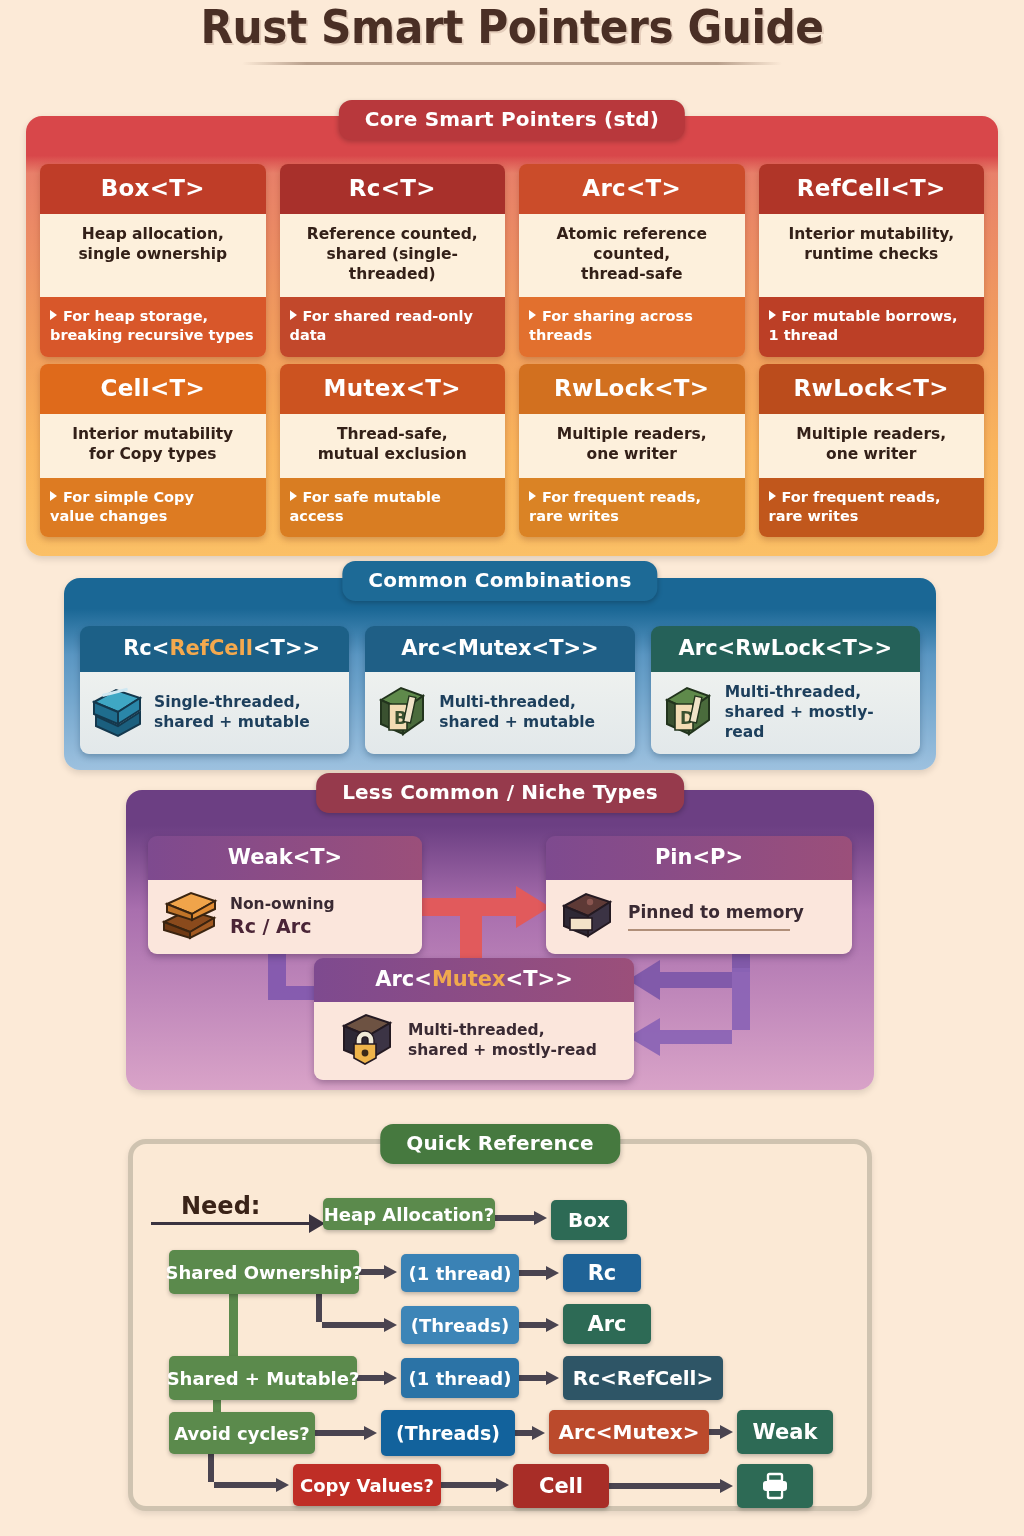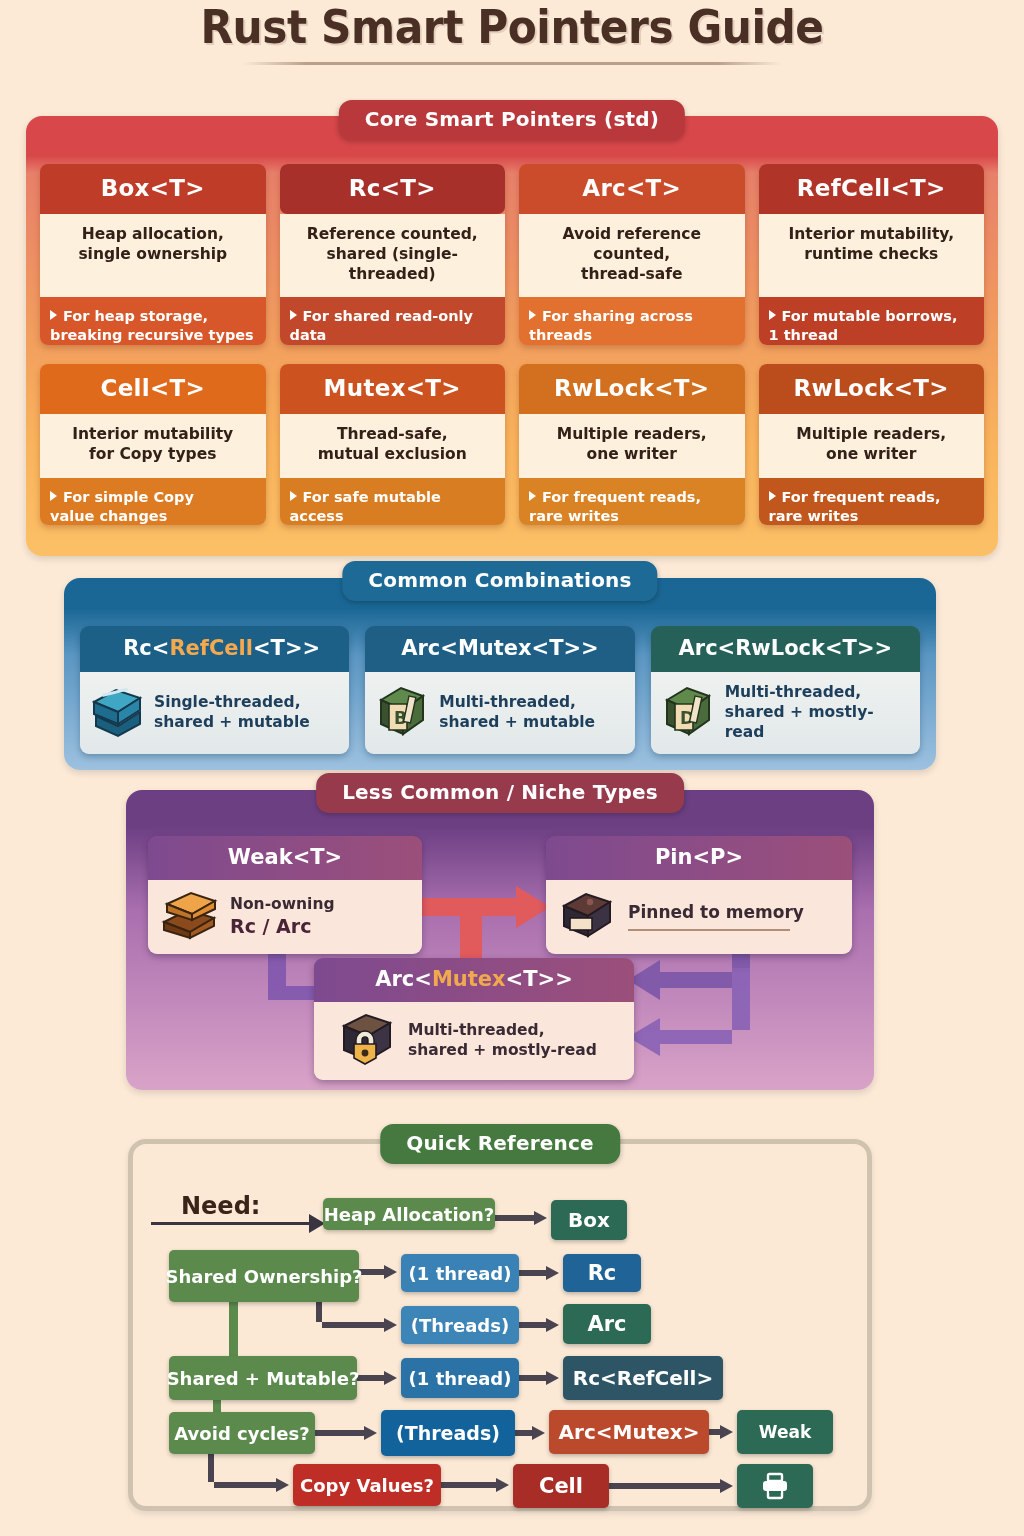--- a/index.html
+++ b/index.html
@@ -57,21 +57,21 @@
     letter-spacing: .3px;
   }
   .cc-desc {
     background: #fdf0dc; color: #332018; text-align: center;
     font-size: 15.5px; font-weight: bold; line-height: 1.28;
     padding: 11px 8px 13px; flex: 1 1 auto;
     font-family: "DejaVu Sans", sans-serif;
   }
   .cc-use {
     color: #fff; font-size: 14.5px; font-weight: bold; line-height: 1.3;
-    padding: 10px 10px 0 10px; position: relative;
+    padding: 10px 10px 12px 10px; position: relative;
     font-family: "DejaVu Sans", sans-serif;
   }
   .cc-use .tri {
     display: inline-block; width: 0; height: 0;
     border-left: 7px solid #fff; border-top: 5px solid transparent;
     border-bottom: 5px solid transparent; margin-right: 6px;
     vertical-align: 1px;
   }
 
   
@@ -159,29 +159,29 @@
   <div class="sec-pill">Core Smart Pointers (std)</div>
   <div class="core-row" id="core-row-1" style="top:48px;">
       <div class="core-card">
         <div class="cc-head" style="background: rgb(191, 61, 40);">Box&lt;T&gt;</div>
         <div class="cc-desc" style="white-space: pre-line;">Heap allocation,
 single ownership</div>
         <div class="cc-use" style="background: rgb(216, 87, 42);"><span class="tri"></span><span style="white-space: pre-line;">For heap storage,
 breaking recursive types</span></div>
       </div>
       <div class="core-card">
-        <div class="cc-head" style="background: rgb(168, 48, 43); border-radius: 7px;">Rc&lt;T&gt;</div>
+        <div class="cc-head" style="background: rgb(168, 48, 43);">Rc&lt;T&gt;</div>
         <div class="cc-desc" style="white-space: pre-line;">Reference counted,
 shared (single-threaded)</div>
         <div class="cc-use" style="background: rgb(194, 72, 43);"><span class="tri"></span><span style="white-space: pre-line;">For shared read-only
 data</span></div>
       </div>
       <div class="core-card">
         <div class="cc-head" style="background: rgb(203, 76, 42);">Arc&lt;T&gt;</div>
-        <div class="cc-desc" style="white-space: pre-line;">Avoid reference counted,
+        <div class="cc-desc" style="white-space: pre-line;">Atomic reference counted,
 thread-safe</div>
         <div class="cc-use" style="background: rgb(226, 112, 46);"><span class="tri"></span><span style="white-space: pre-line;">For sharing across threads</span></div>
       </div>
       <div class="core-card">
         <div class="cc-head" style="background: rgb(176, 53, 40);">RefCell&lt;T&gt;</div>
         <div class="cc-desc" style="white-space: pre-line;">Interior mutability,
 runtime checks</div>
         <div class="cc-use" style="background: rgb(188, 63, 38);"><span class="tri"></span><span style="white-space: pre-line;">For mutable borrows,
 1 thread</span></div>
       </div>
@@ -364,21 +364,21 @@
       <path d="M308,338 L363,338 L363,334 L376,341 L363,348 L363,344 L308,344 Z" fill="#4a4450"></path>
       <path d="M476,339 L587,339 L587,335 L600,342 L587,349 L587,345 L476,345 Z" fill="#4a4450"></path>
     </svg>
   <div id="qr-canvas">
       <div class="qr-box" style="left: 190px; top: 54px; width: 172px; height: 32px; background: rgb(91, 138, 76); font-size: 18px;">
         <span>Heap Allocation?</span>
       </div>
       <div class="qr-box" style="left: 418px; top: 56px; width: 76px; height: 40px; background: rgb(45, 106, 85); font-size: 20px;">
         <span>Box</span>
       </div>
-      <div class="qr-box" style="left: 36px; top: 106px; width: 190px; height: 52px; background: rgb(91, 138, 76); font-size: 18px;">
+      <div class="qr-box" style="left: 36px; top: 106px; width: 190px; height: 44px; background: rgb(91, 138, 76); font-size: 18px;">
         <span>Shared Ownership?</span>
       </div>
       <div class="qr-box" style="left: 268px; top: 110px; width: 118px; height: 38px; background: rgb(58, 130, 181); font-size: 18px;">
         <span>(1 thread)</span>
       </div>
       <div class="qr-box" style="left: 430px; top: 110px; width: 78px; height: 38px; background: rgb(31, 99, 151); font-size: 21px;">
         <span>Rc</span>
       </div>
       <div class="qr-box" style="left: 268px; top: 162px; width: 118px; height: 38px; background: rgb(61, 133, 183); font-size: 18px;">
         <span>(Threads)</span>
@@ -397,21 +397,21 @@
       </div>
       <div class="qr-box" style="left: 36px; top: 268px; width: 146px; height: 42px; background: rgb(91, 138, 76); font-size: 18px;">
         <span>Avoid cycles?</span>
       </div>
       <div class="qr-box" style="left: 248px; top: 266px; width: 134px; height: 46px; background: rgb(18, 98, 156); font-size: 19px;">
         <span>(Threads)</span>
       </div>
       <div class="qr-box" style="left: 416px; top: 266px; width: 160px; height: 44px; background: rgb(187, 74, 44); font-size: 20px;">
         <span>Arc&lt;Mutex&gt;</span>
       </div>
-      <div class="qr-box" style="left: 604px; top: 266px; width: 96px; height: 44px; background: rgb(45, 106, 85); font-size: 17px;">
+      <div class="qr-box" style="left: 604px; top: 266px; width: 96px; height: 44px; background: rgb(45, 106, 85); font-size: 21px;">
         <span>Weak</span>
       </div>
       <div class="qr-box" style="left: 160px; top: 320px; width: 148px; height: 42px; background: rgb(191, 46, 38); font-size: 18px;">
         <span>Copy Values?</span>
       </div>
       <div class="qr-box" style="left: 380px; top: 320px; width: 96px; height: 44px; background: rgb(168, 45, 39); font-size: 21px;">
         <span>Cell</span>
       </div>
       <div class="qr-box" style="left: 604px; top: 320px; width: 76px; height: 44px; background: rgb(45, 106, 85); font-size: 18px;">
         <svg width="30" height="28" viewBox="0 0 30 28">

